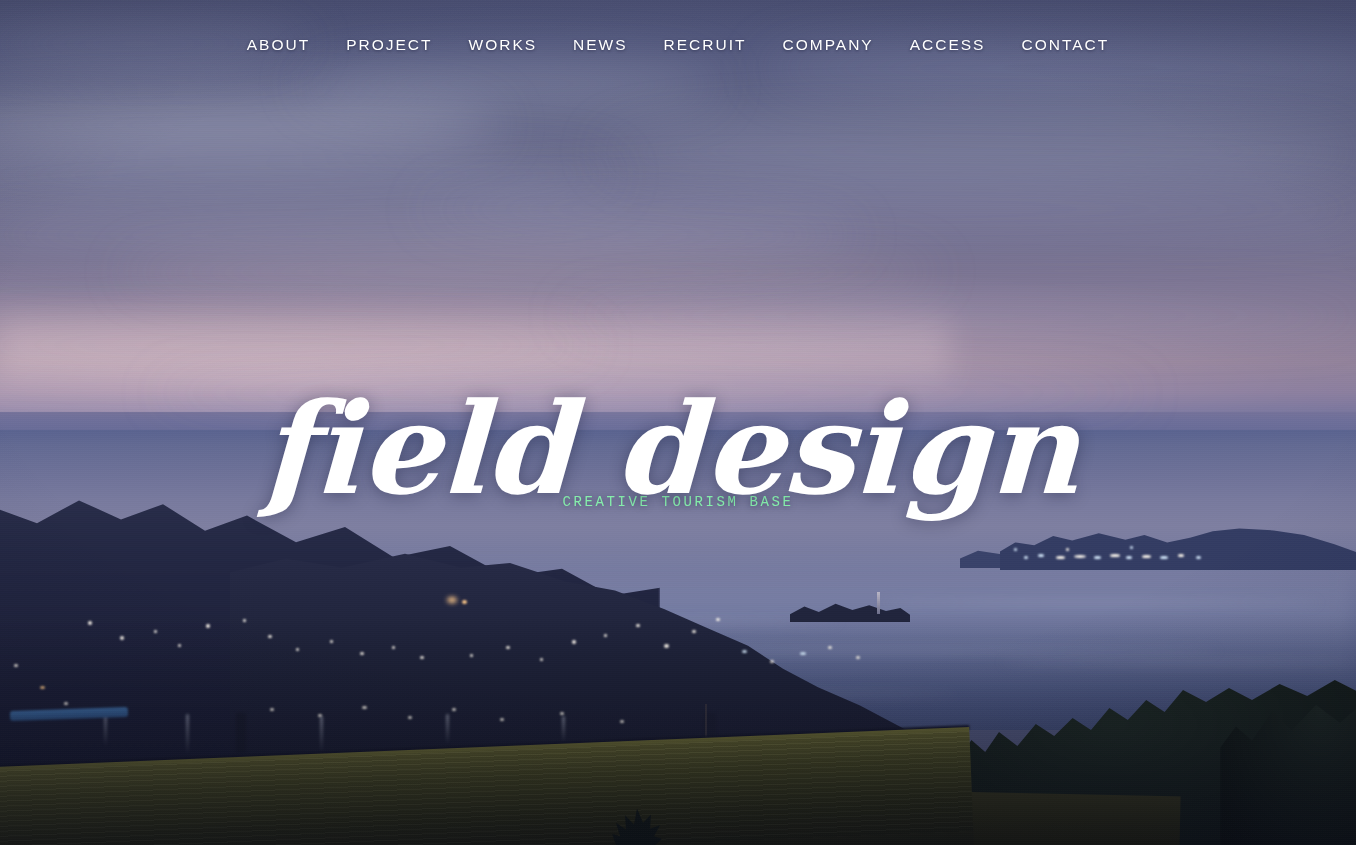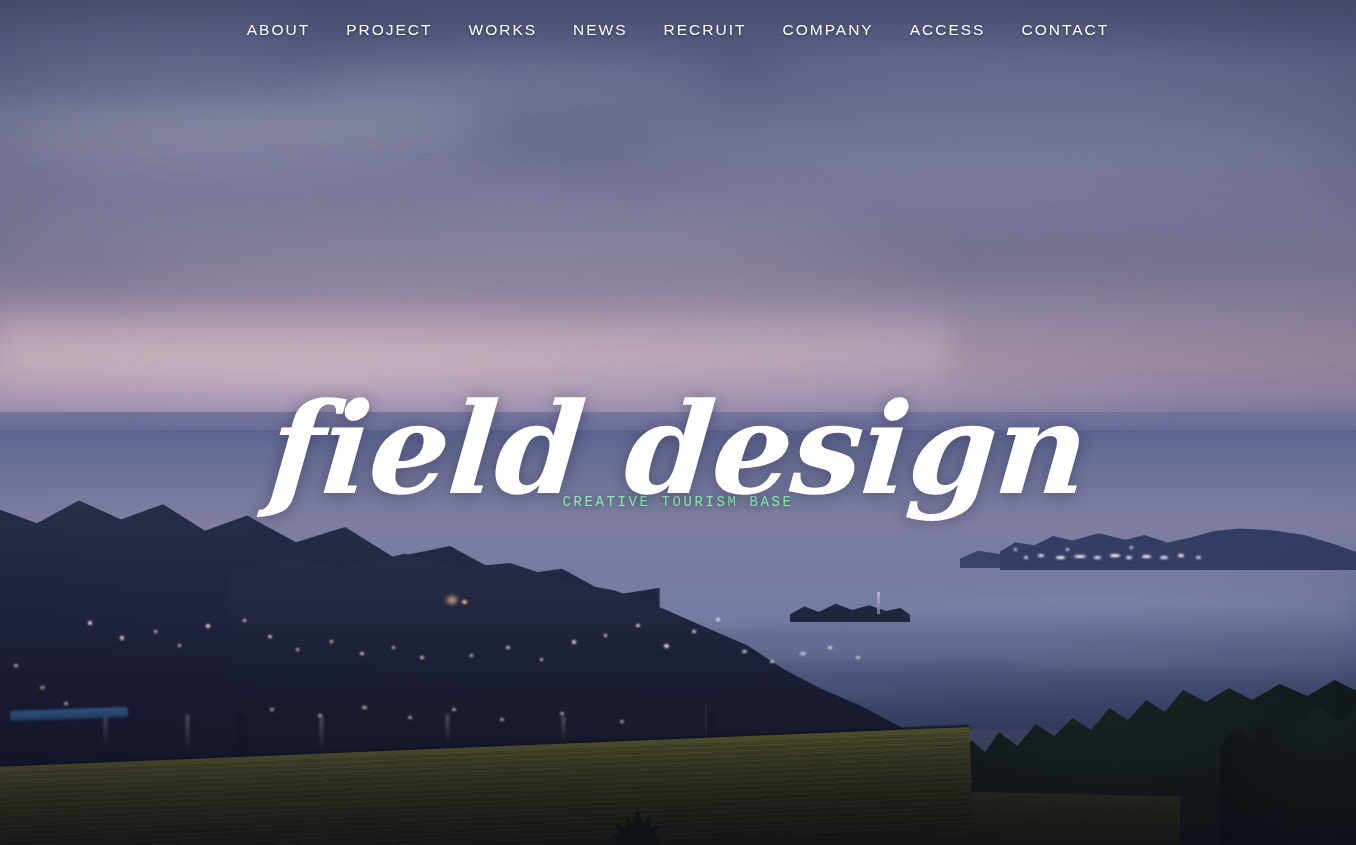--- a/index.html
+++ b/index.html
@@ -318,21 +318,21 @@
     background-image:
       repeating-linear-gradient(0deg, rgba(255,255,255,0.018) 0 1px, rgba(0,0,0,0.018) 1px 2px);
     opacity:.55;
     pointer-events:none;
   }
 
   
   .topnav {
     position:absolute; left:0; top:0; width:100%;
     height:60px;
-    display:flex; align-items:center; justify-content:center;
+    display:flex; align-items:flex-end; justify-content:center;
     z-index:40;
   }
   .nav-list {
     display:flex; align-items:center;
     list-style:none;
     gap:0;
   }
   .nav-item {
     color:#ffffff;
     font-family:"Liberation Sans", sans-serif;

